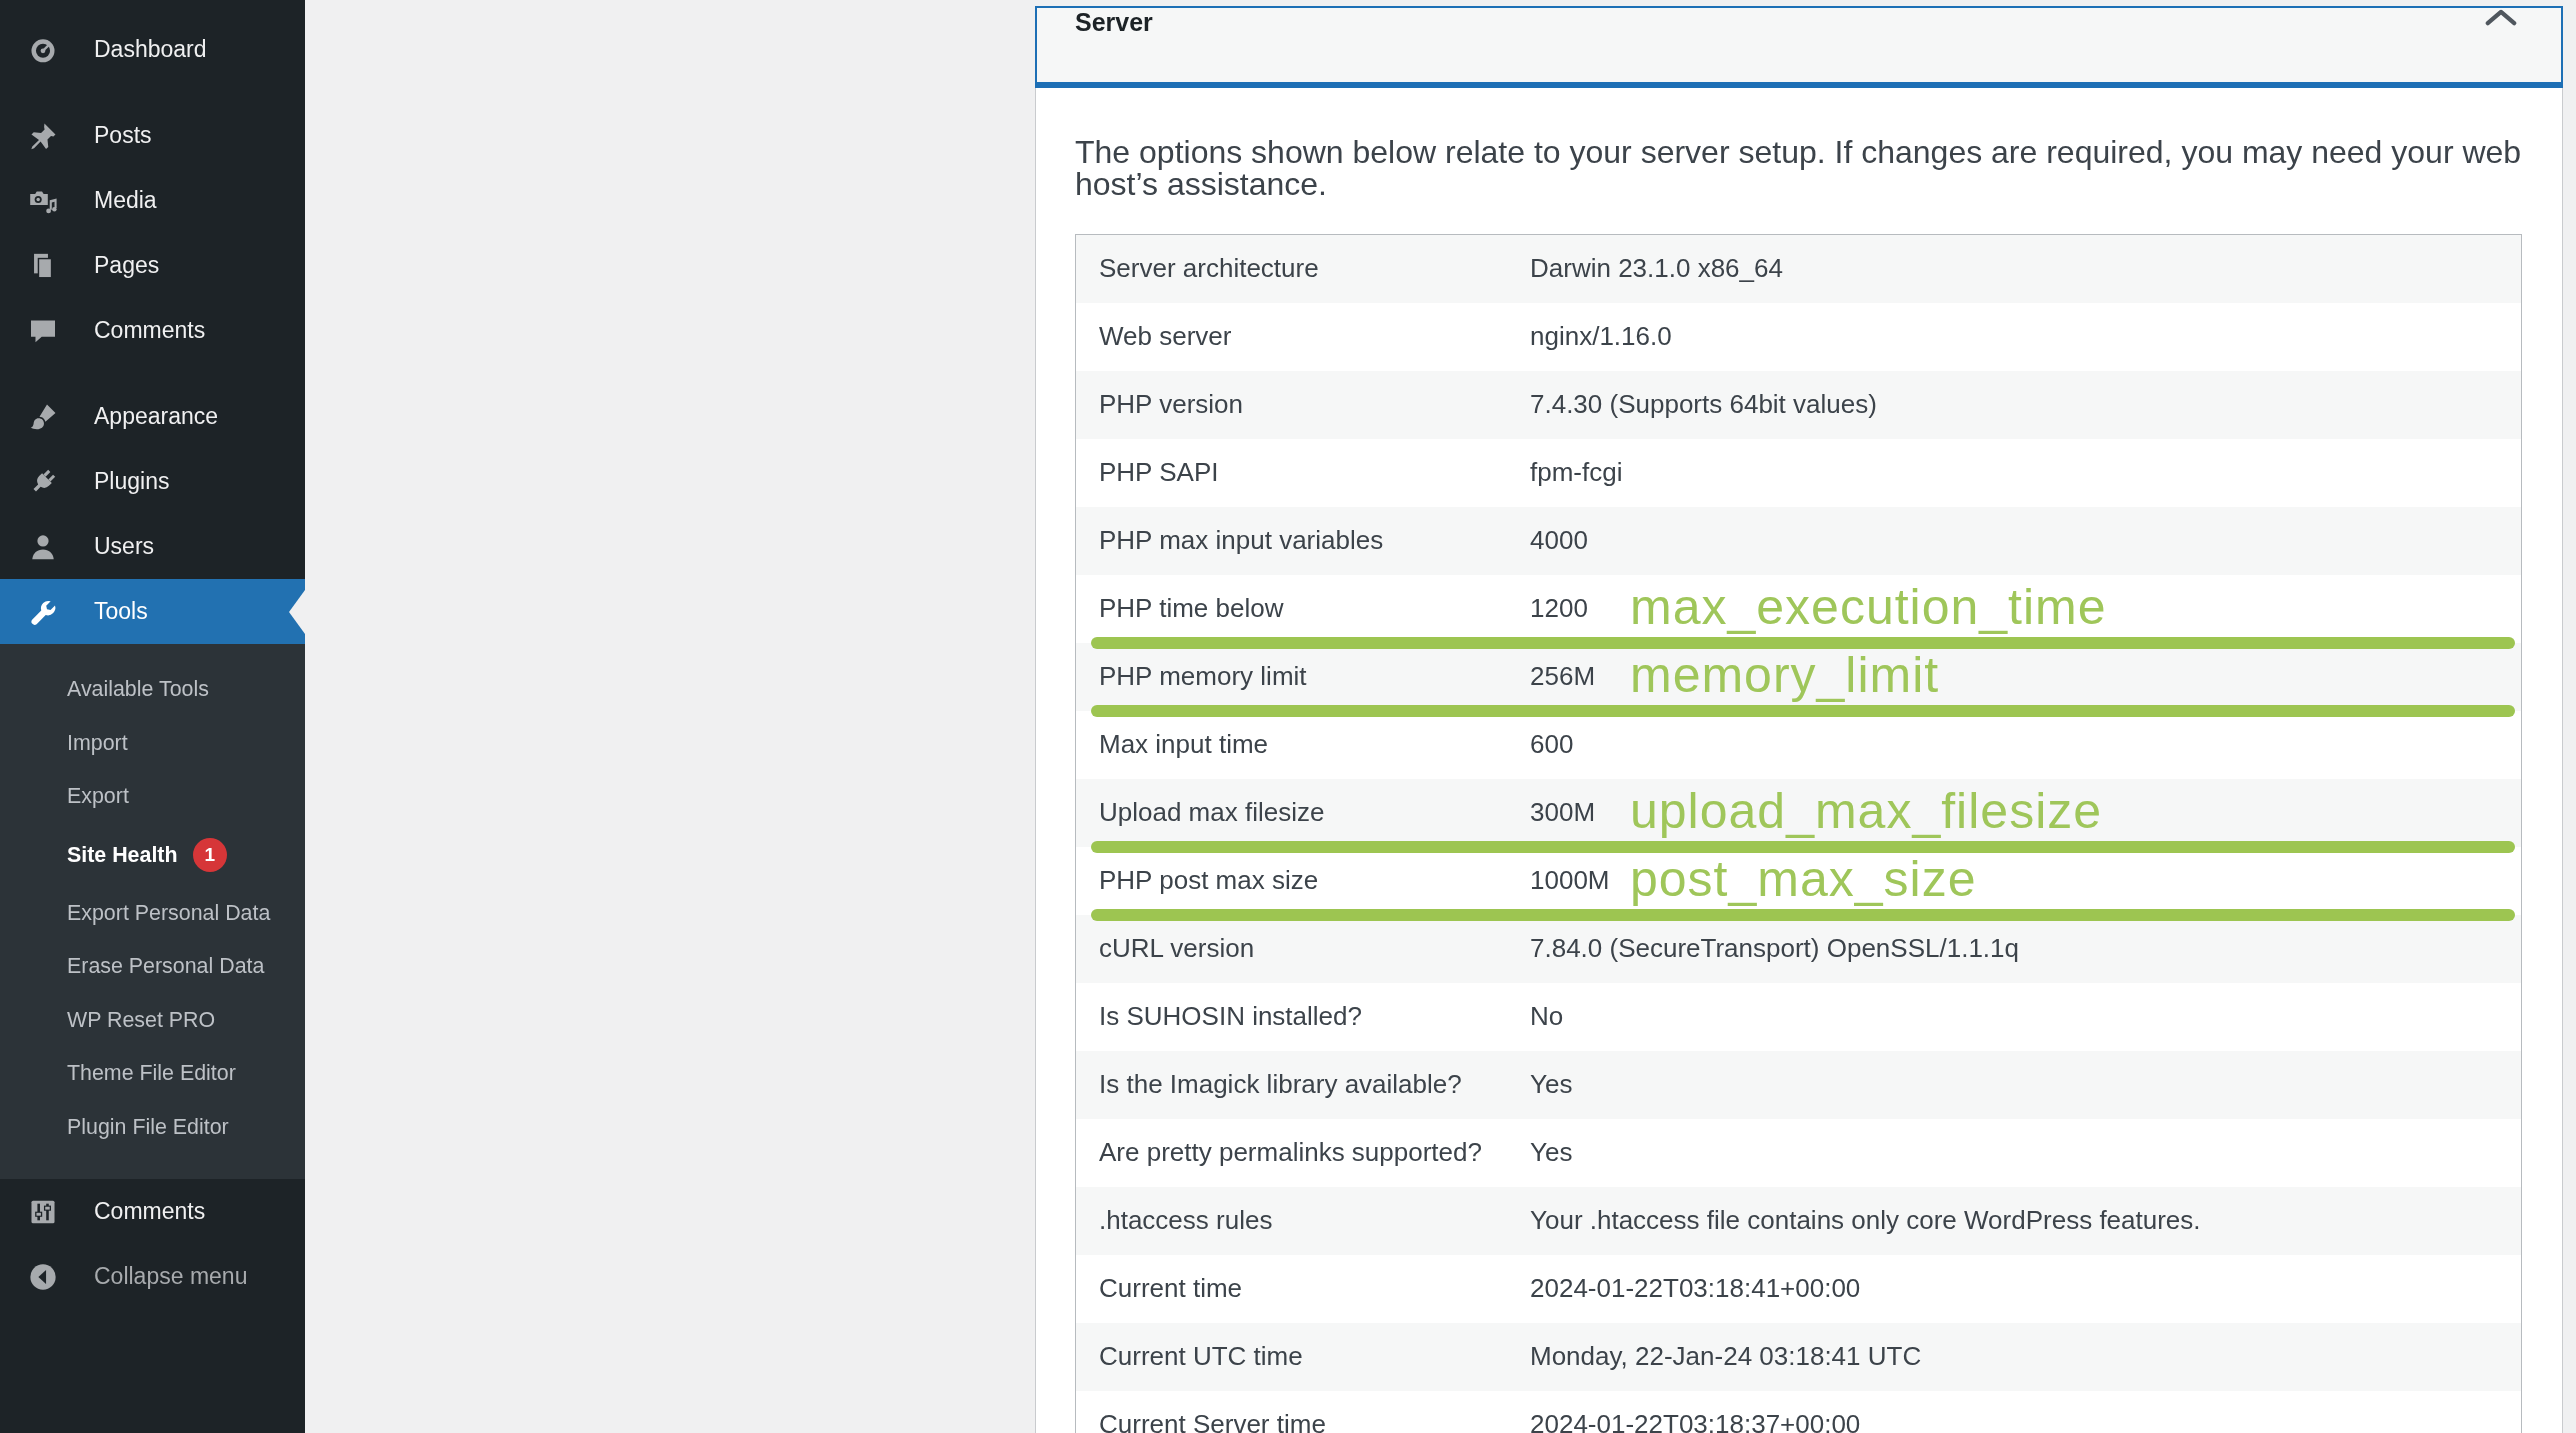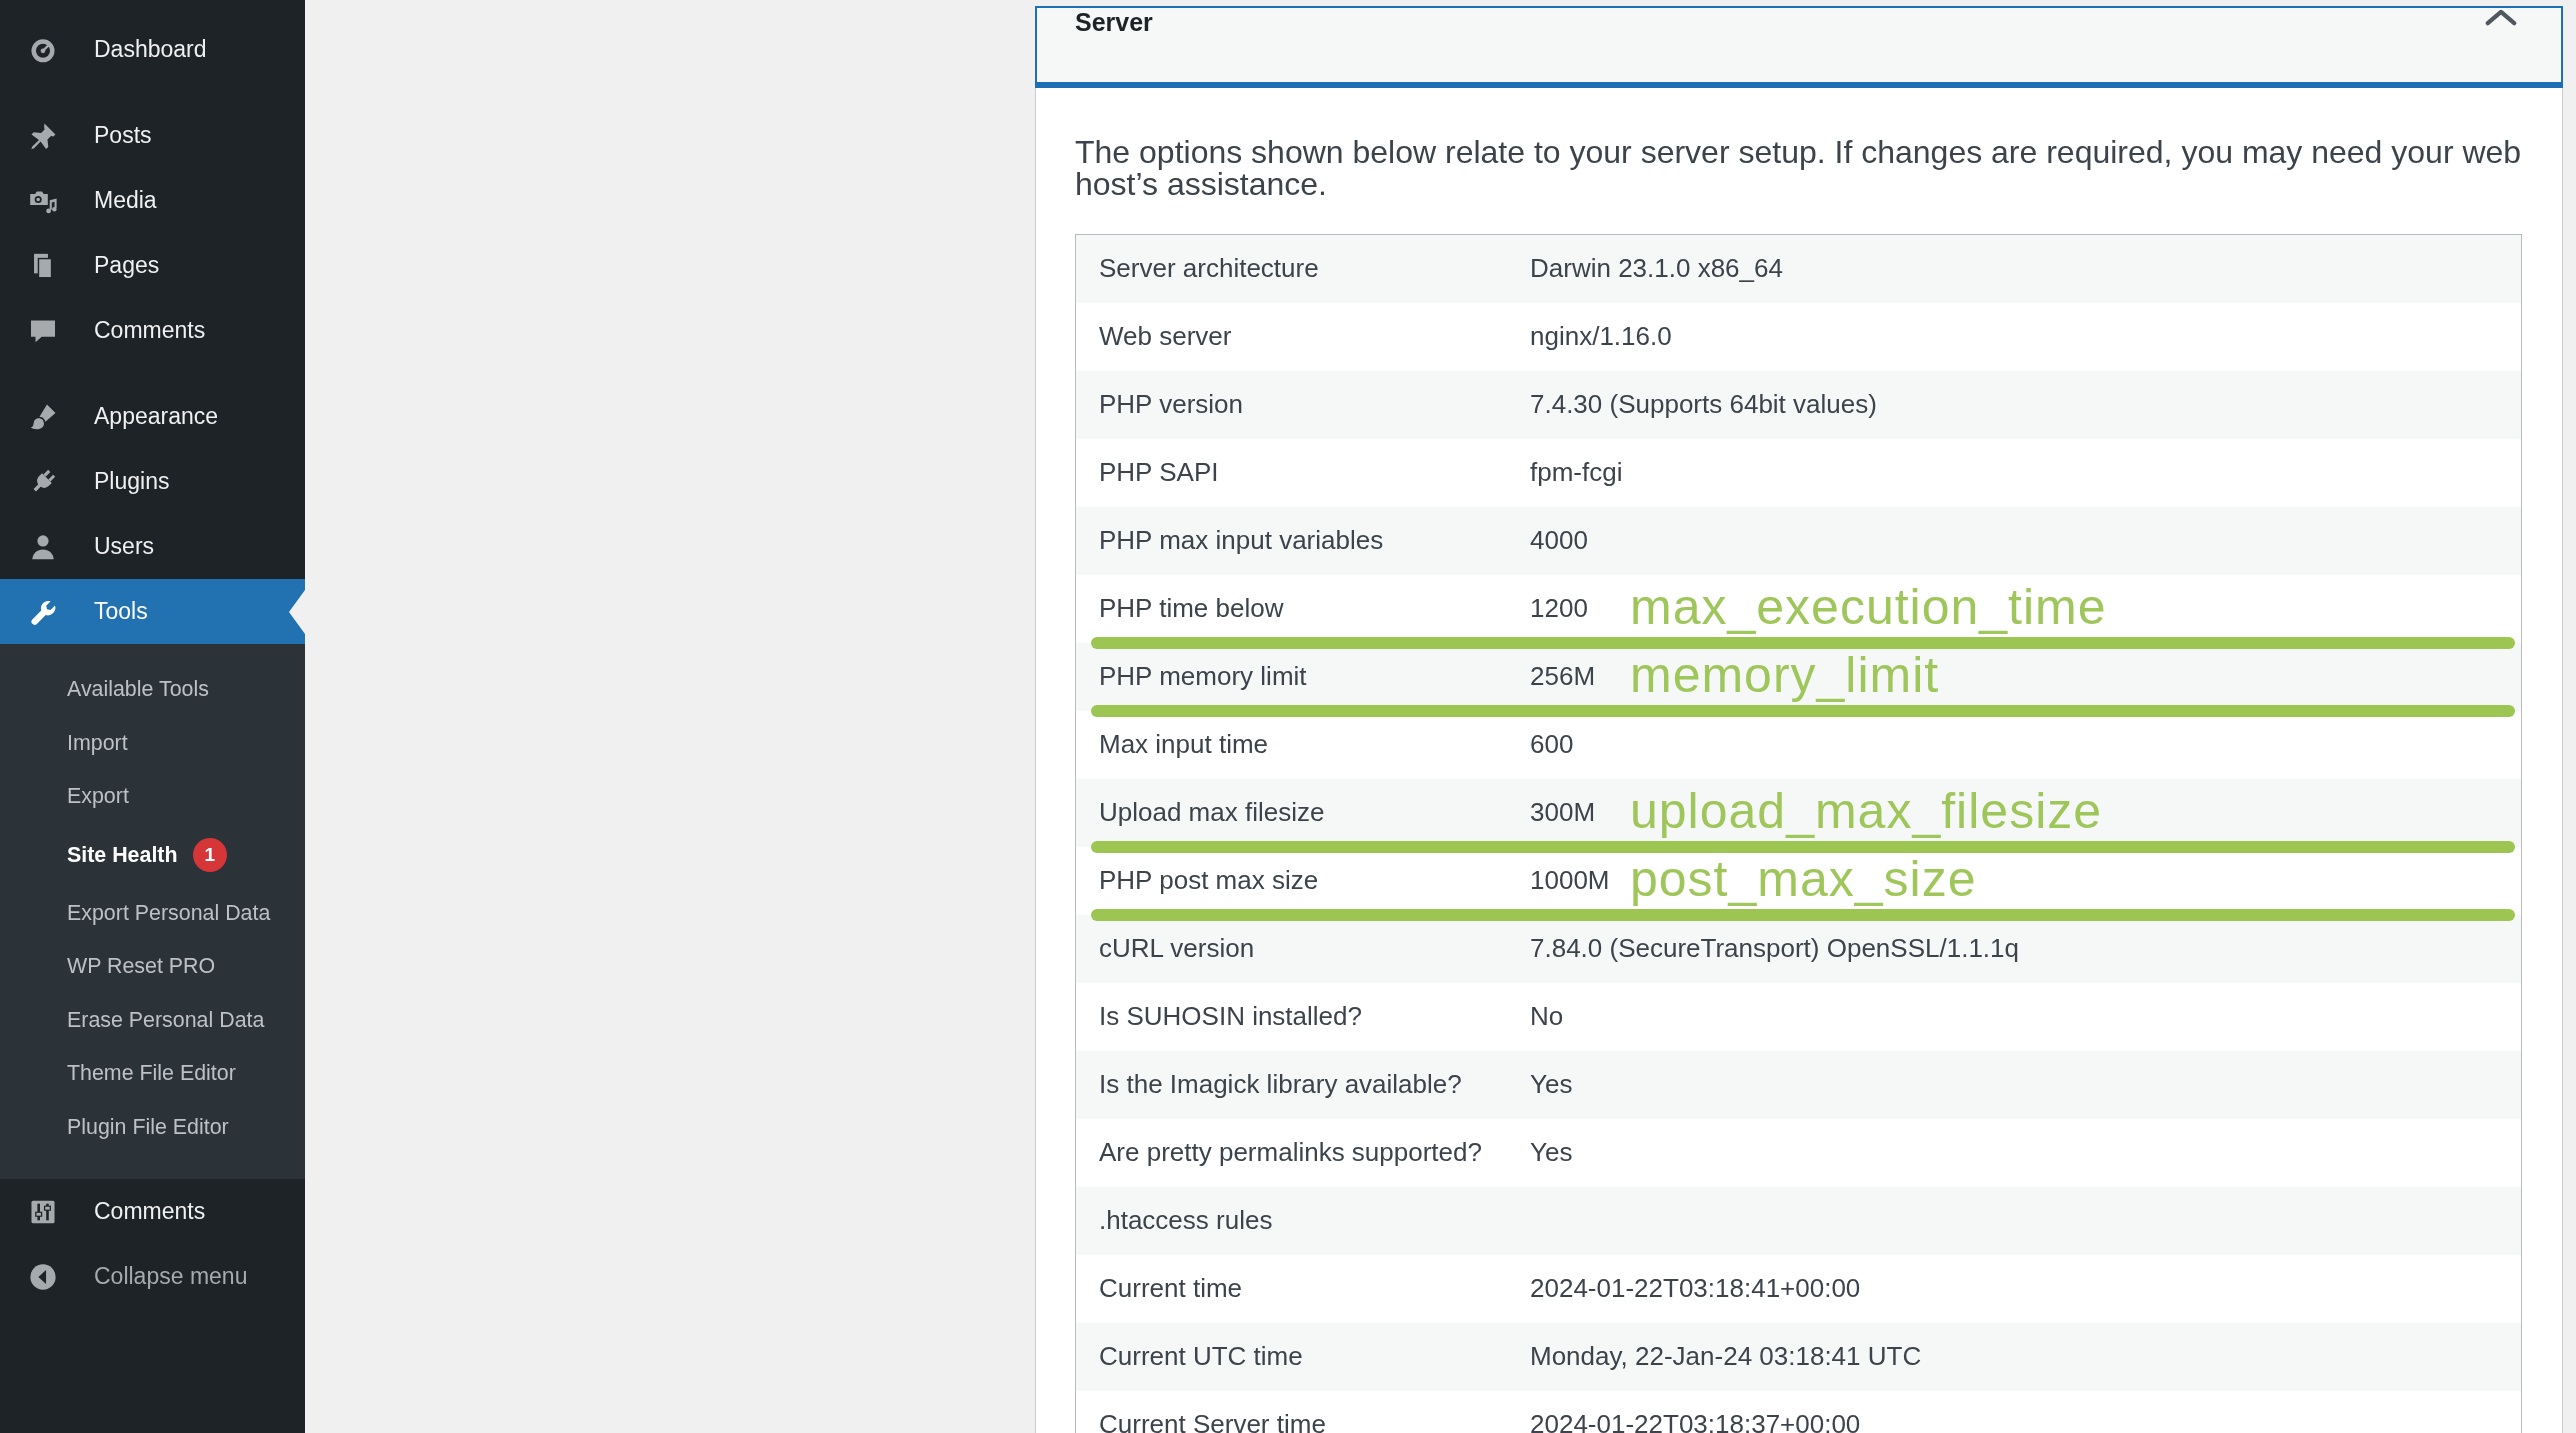--- a/index.html
+++ b/index.html
@@ -182,24 +182,24 @@
         <span>Export</span>
       </div>
       <div class="submenu-item current">
         <span>Site Health</span>
         <span class="badge">1</span>
       </div>
       <div class="submenu-item">
         <span>Export Personal Data</span>
       </div>
       <div class="submenu-item">
+        <span>Erase Personal Data</span>
+      </div>
+      <div class="submenu-item">
         <span>WP Reset PRO</span>
-      </div>
-      <div class="submenu-item">
-        <span>Erase Personal Data</span>
       </div>
       <div class="submenu-item">
         <span>Theme File Editor</span>
       </div>
       <div class="submenu-item">
         <span>Plugin File Editor</span>
       </div>
     </div>
   <div class="menu" id="menu-bottom" style="padding-top:0;">
       <div class="menu-item">
@@ -300,20 +300,21 @@
           <div class="row">
             <div class="cell-label">Is the Imagick library available?</div>
             <div class="cell-value">Yes</div>
           </div>
           <div class="row">
             <div class="cell-label">Are pretty permalinks supported?</div>
             <div class="cell-value">Yes</div>
           </div>
           <div class="row">
             <div class="cell-label">.htaccess rules</div>
+            <div class="cell-value">Your .htaccess file contains only core WordPress features.</div>
           </div>
           <div class="row">
             <div class="cell-label">Current time</div>
             <div class="cell-value">2024-01-22T03:18:41+00:00</div>
           </div>
           <div class="row">
             <div class="cell-label">Current UTC time</div>
             <div class="cell-value">Monday, 22-Jan-24 03:18:41 UTC</div>
           </div>
           <div class="row">

